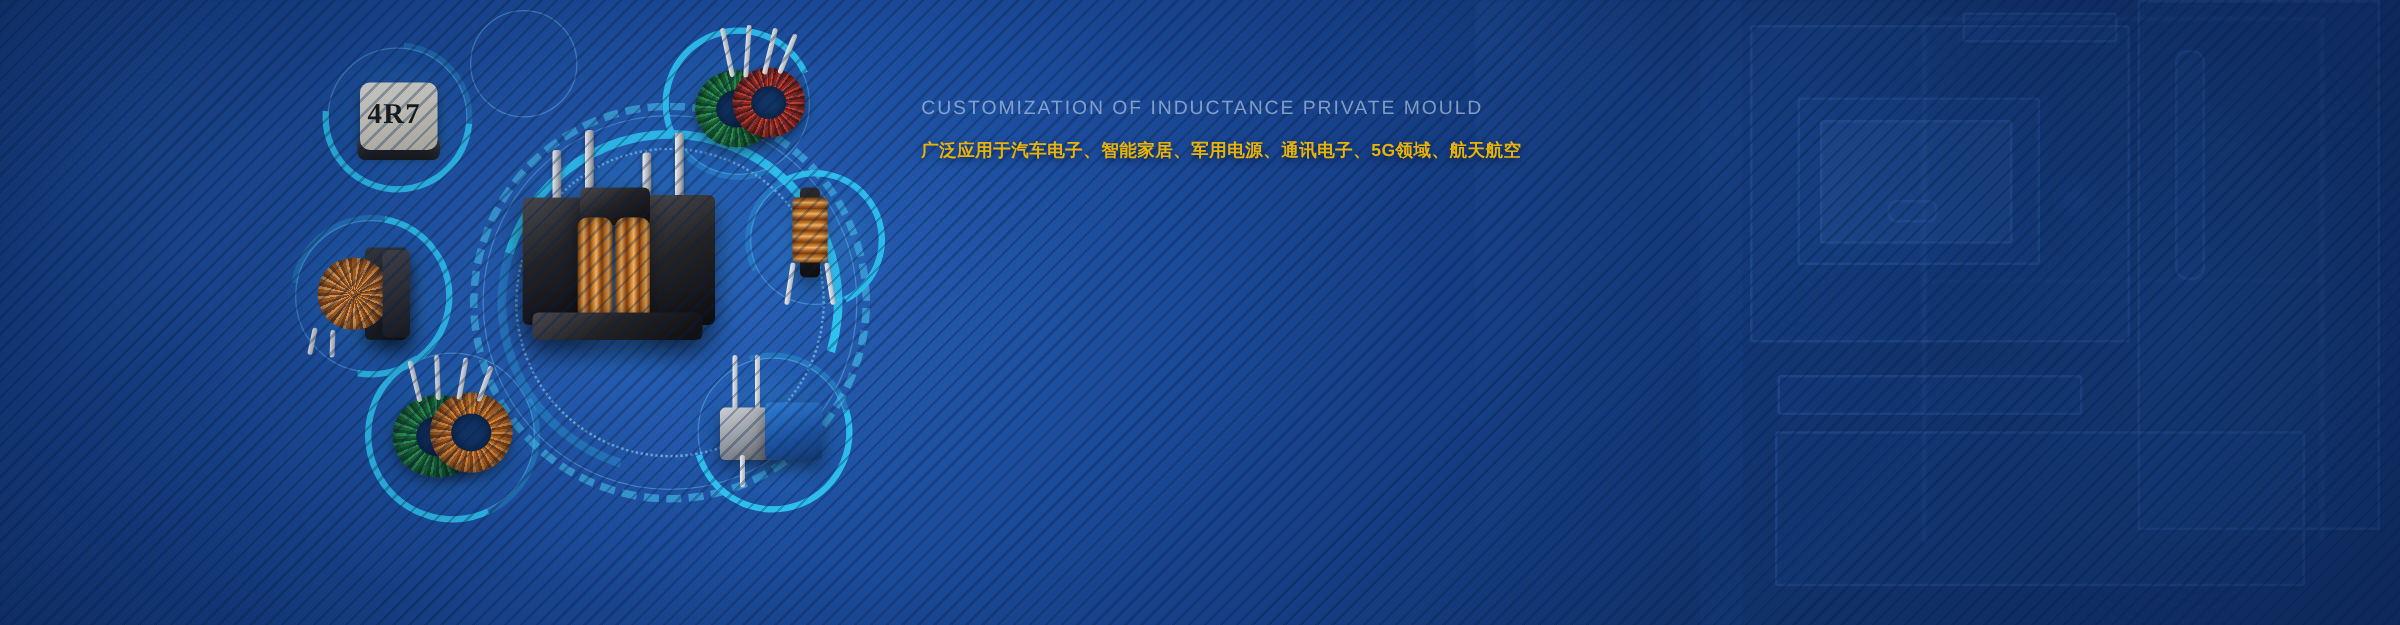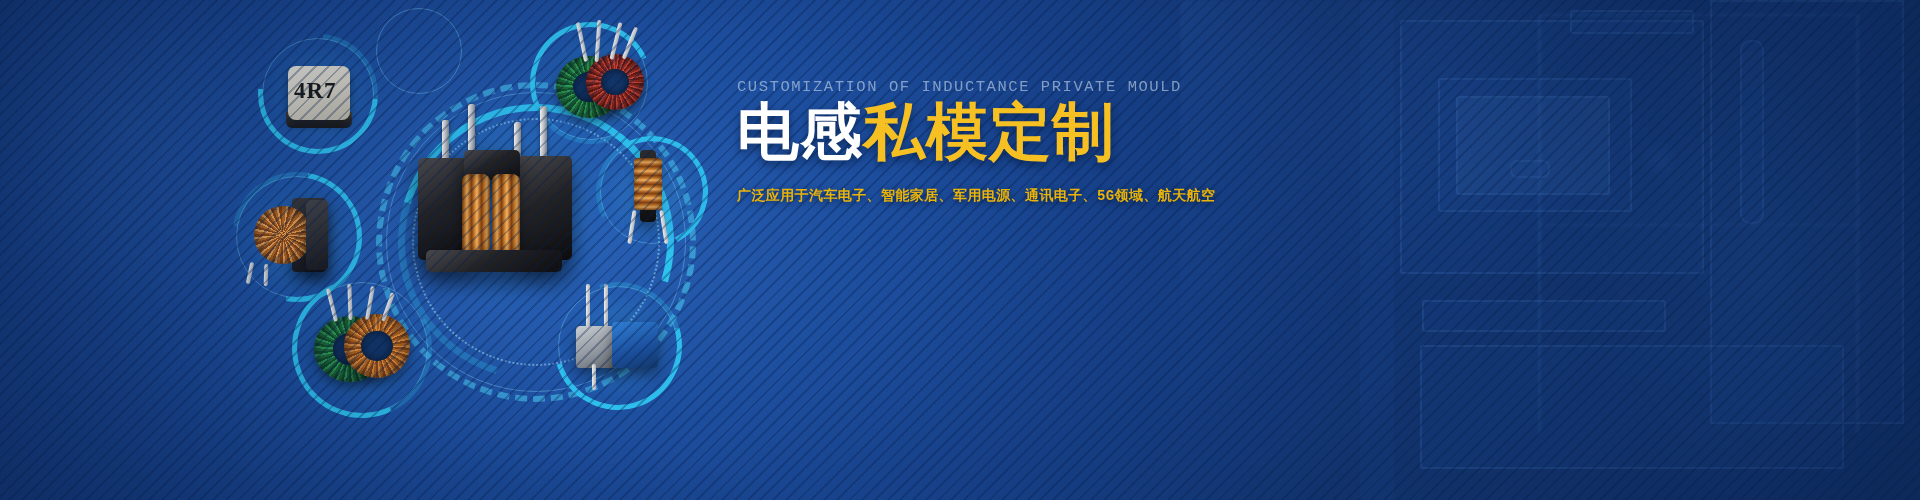--- a/index.html
+++ b/index.html
@@ -191,21 +191,21 @@
   .bobbin-coil{
     position:absolute;border-radius:50%;
     background:repeating-conic-gradient(from 0deg,
       #b5651f 0deg 6deg,#e7a559 6deg 11deg,#8a4716 11deg 17deg);
     box-shadow:inset 0 0 10px rgba(0,0,0,.5);
   }
 
   
   .copy{
     position:absolute;
-    left:737px;top:78px;width:660px;font-family:Liberation Mono, monospace;
+    left:737px;top:78px;width:660px;
   }
   .eyebrow{
     font-size:15.5px;
     letter-spacing:1.55px;
     color:rgba(196,214,238,.62);
     white-space:nowrap;
     font-weight:400;
   }
   .headline{
     margin-top:8px;
@@ -355,21 +355,18 @@
     <div class="lead" style="left:40px;top:86px;height:26px;"></div>
   </div>
 
   <div class="bg-hatch"></div>
   <div class="bg-vignette"></div>
 
   <div class="copy">
 
     <div class="eyebrow">CUSTOMIZATION OF INDUCTANCE PRIVATE MOULD</div>
 
-    <div class="headline">
-      <span class="hl-white">电感</span><span class="hl-gold">私模定制</span>
-    </div>
 
 
     <div class="tagline">广泛应用于汽车电子、智能家居、军用电源、通讯电子、5G领域、航天航空</div>
   </div>
 
 </div>
 
 </body></html>

